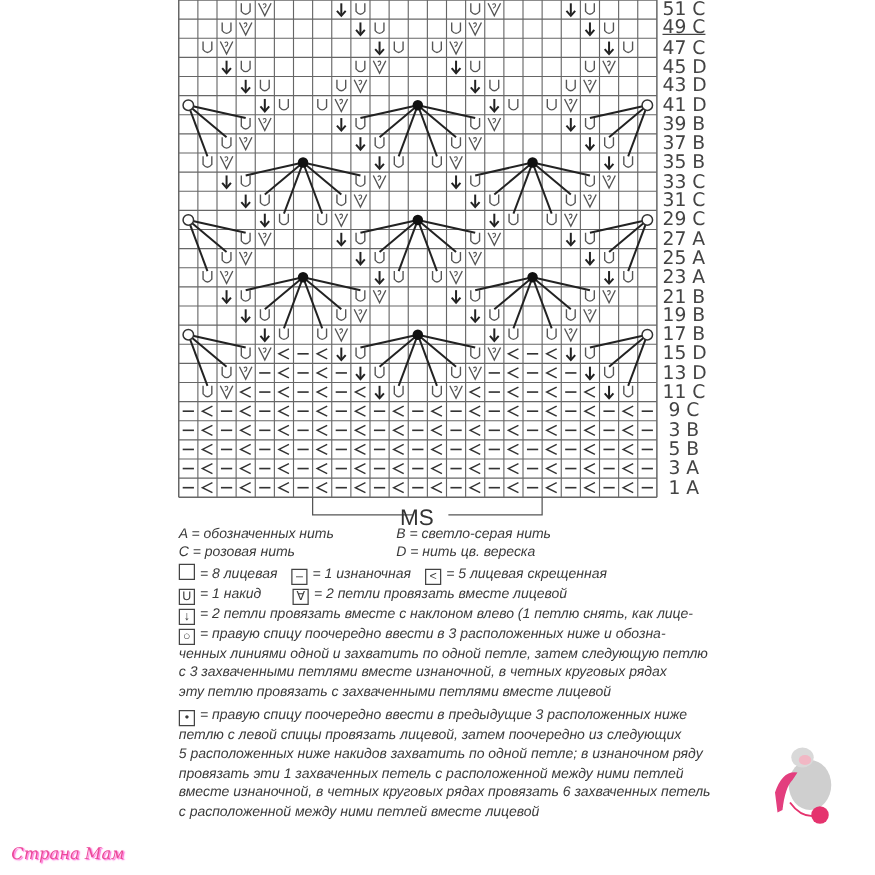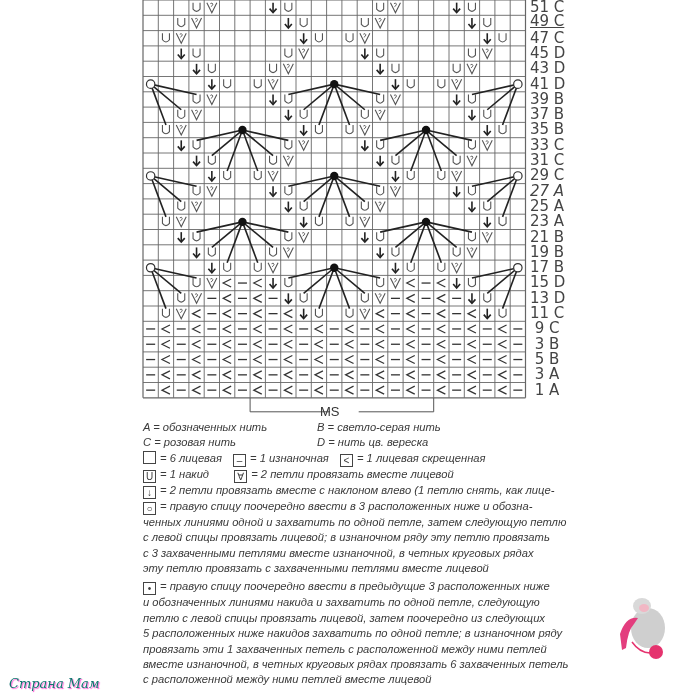--- a/index.html
+++ b/index.html
@@ -1,23 +1,23 @@
 <!DOCTYPE html>
 <html><head>
 <meta charset="utf-8">
 <style>
   html,body{margin:0;padding:0;background:#fff;}
   body{width:700px;height:700px;position:relative;overflow:hidden;font-family:"Liberation Sans",sans-serif;color:#333;}
   #chart{position:absolute;left:0;top:0;}
   .rowlabel{position:absolute;left:530px;font-size:15px;color:#444;font-family:"DejaVu Sans",sans-serif;white-space:pre;line-height:15px;}
-  .ms{position:absolute;top:404px;left:320px;font-size:13px;color:#333;}
+  .ms{position:absolute;top:404px;left:320px;font-size:18px;color:#333;}
   .legend{position:absolute;left:143px;font-style:italic;font-size:11.2px;color:#3a3a3a;line-height:15.4px;}
   .legend p{margin:0;}
   .key{display:inline-block;width:11px;height:11px;border:1px solid #444;vertical-align:-2px;text-align:center;font-size:10px;line-height:11px;font-style:normal;margin-right:4px;}
-  .brand{position:absolute;left:9px;top:676px;font-family:"DejaVu Serif",serif;font-style:italic;font-size:13px;color:#0f766e;text-shadow:0 0 2px #fff,1px 1px 1px #f3c;}
+  .brand{position:absolute;left:9px;top:676px;font-family:"DejaVu Serif",serif;font-style:italic;font-size:13px;color:#ec4899;text-shadow:0 0 2px #fff,1px 1px 1px #f3c;}
   .sheep{position:absolute;left:612px;top:594px;width:70px;height:70px;}
 </style>
 </head>
 <body>
 
 <svg id="chart" width="700" height="420">
     <line x1="143" y1="0" x2="143" y2="397.8" stroke="#666" stroke-width="1.2"></line>
     <line x1="158.3" y1="0" x2="158.3" y2="397.8" stroke="#666" stroke-width="0.9"></line>
     <line x1="173.6" y1="0" x2="173.6" y2="397.8" stroke="#666" stroke-width="0.9"></line>
     <line x1="188.9" y1="0" x2="188.9" y2="397.8" stroke="#666" stroke-width="0.9"></line>
@@ -559,53 +559,51 @@
     <div class="rowlabel" style="top: 30.6px;">47 C</div>
     <div class="rowlabel" style="top: 45.9px;">45 D</div>
     <div class="rowlabel" style="top: 61.2px;">43 D</div>
     <div class="rowlabel" style="top: 76.5px;">41 D</div>
     <div class="rowlabel" style="top: 91.8px;">39 B</div>
     <div class="rowlabel" style="top: 107.1px; text-align: right;">37 B</div>
     <div class="rowlabel" style="top: 122.4px;">35 B</div>
     <div class="rowlabel" style="top: 137.7px;">33 C</div>
     <div class="rowlabel" style="top: 153px;">31 C</div>
     <div class="rowlabel" style="top: 168.3px;">29 C</div>
-    <div class="rowlabel" style="top: 183.6px; font-style: italic;">27 A</div>
+    <div class="rowlabel" style="top: 183.6px;">27 A</div>
     <div class="rowlabel" style="top: 198.9px;">25 A</div>
     <div class="rowlabel" style="top: 214.2px;">23 A</div>
     <div class="rowlabel" style="top: 229.5px;">21 B</div>
     <div class="rowlabel" style="top: 244.8px;">19 B</div>
     <div class="rowlabel" style="top: 260.1px;">17 B</div>
     <div class="rowlabel" style="top: 275.4px;">15 D</div>
     <div class="rowlabel" style="top: 290.7px;">13 D</div>
     <div class="rowlabel" style="top: 306px;">11 C</div>
     <div class="rowlabel" style="top: 321.3px;"> 9 C</div>
     <div class="rowlabel" style="top: 336.6px;"> 3 B</div>
     <div class="rowlabel" style="top: 351.9px;"> 5 B</div>
     <div class="rowlabel" style="top: 367.2px;"> 3 A</div>
     <div class="rowlabel" style="top: 382.5px;"> 1 A</div>
   </div>
 <div class="ms">MS</div>
 
 <div class="legend" style="top:420px;">
   <p><span style="display:inline-block;width:174px">A = обозначенных нить</span><span>B = светло-серая нить</span></p>
   <p><span style="display:inline-block;width:174px">C = розовая нить</span><span>D = нить цв. вереска</span></p>
-  <p><span class="key"></span><span>= 6 лицевая</span>
+  <p><span class="key"></span><span>= 8 лицевая</span>
      <span class="key" style="margin-left:8px">–</span><span>= 1 изнаночная</span>
-     <span class="key" style="margin-left:8px">&lt;</span><span>= 1 лицевая скрещенная</span></p>
+     <span class="key" style="margin-left:8px">&lt;</span><span>= 5 лицевая скрещенная</span></p>
   <p><span class="key">U</span><span>= 1 накид</span>
      <span class="key" style="margin-left:22px">∀</span><span>= 2 петли провязать вместе лицевой</span></p>
   <p><span class="key">↓</span><span>= 2 петли провязать вместе с наклоном влево (1 петлю снять, как лице-</span></p>
   <p><span class="key">○</span><span>= правую спицу поочередно ввести в 3 расположенных ниже и обозна-</span></p>
   <p>ченных линиями одной и захватить по одной петле, затем следующую петлю</p>
-  <p>с левой спицы провязать лицевой; в изнаночном ряду эту петлю провязать</p>
   <p>с 3 захваченными петлями вместе изнаночной, в четных круговых рядах</p>
   <p>эту петлю провязать с захваченными петлями вместе лицевой</p>
   <p style="margin-top:3px"><span class="key">•</span><span>= правую спицу поочередно ввести в предыдущие 3 расположенных ниже</span></p>
-  <p>и обозначенных линиями накида и захватить по одной петле, следующую</p>
   <p>петлю с левой спицы провязать лицевой, затем поочередно из следующих</p>
   <p>5 расположенных ниже накидов захватить по одной петле; в изнаночном ряду</p>
   <p>провязать эти 1 захваченных петель с расположенной между ними петлей</p>
   <p>вместе изнаночной, в четных круговых рядах провязать 6 захваченных петель</p>
   <p>с расположенной между ними петлей вместе лицевой</p>
 </div>
 
 <div class="brand">Страна Мам</div>
 <svg class="sheep" viewBox="0 0 70 70">
   <ellipse cx="36" cy="34" rx="17" ry="20" fill="#cfcfcf"></ellipse>

